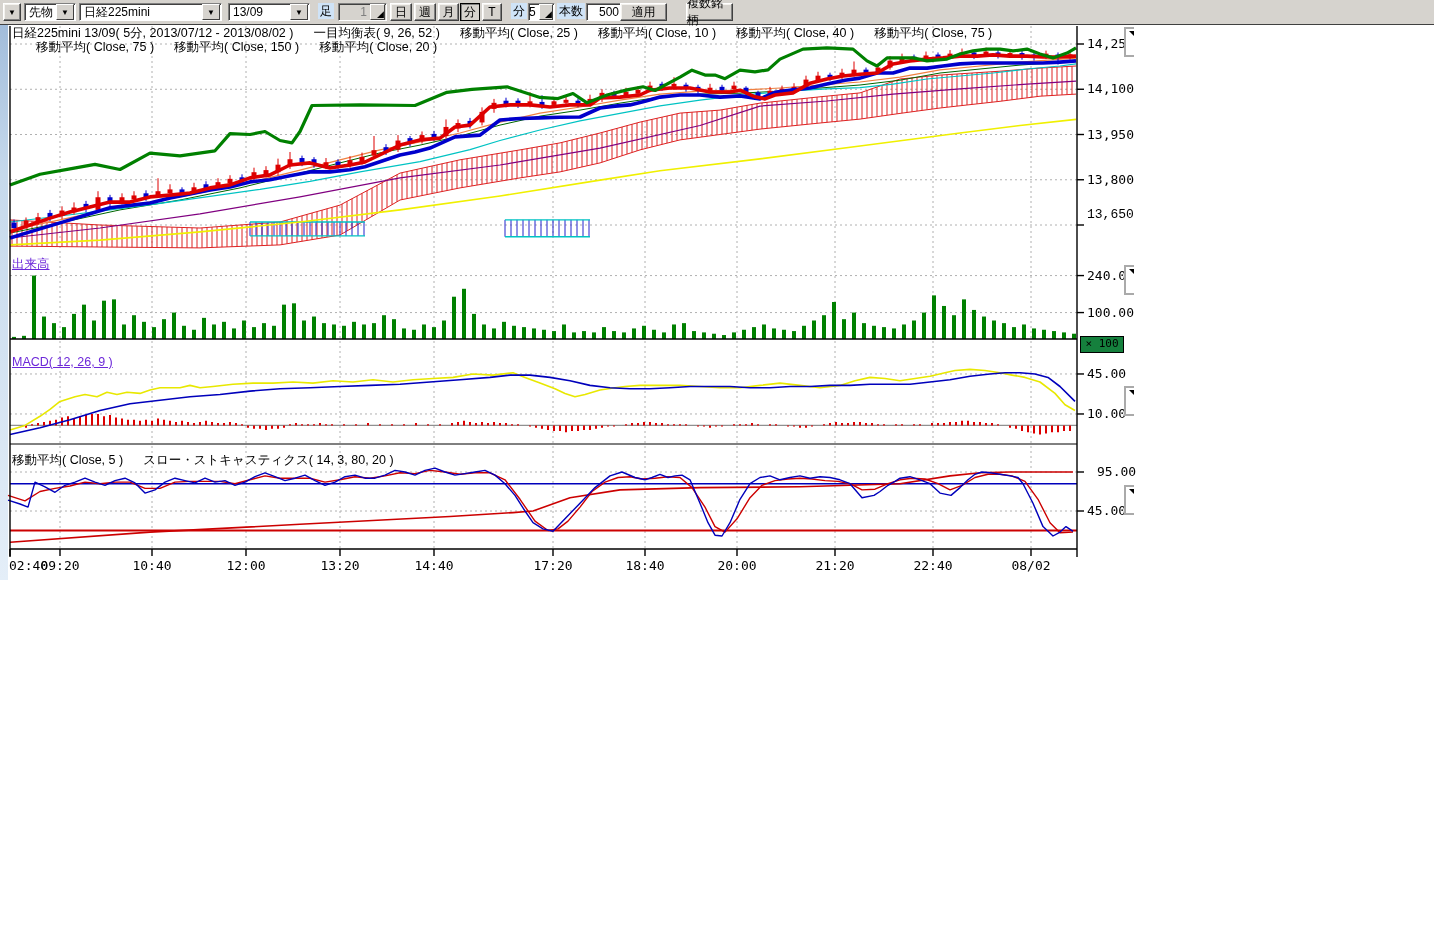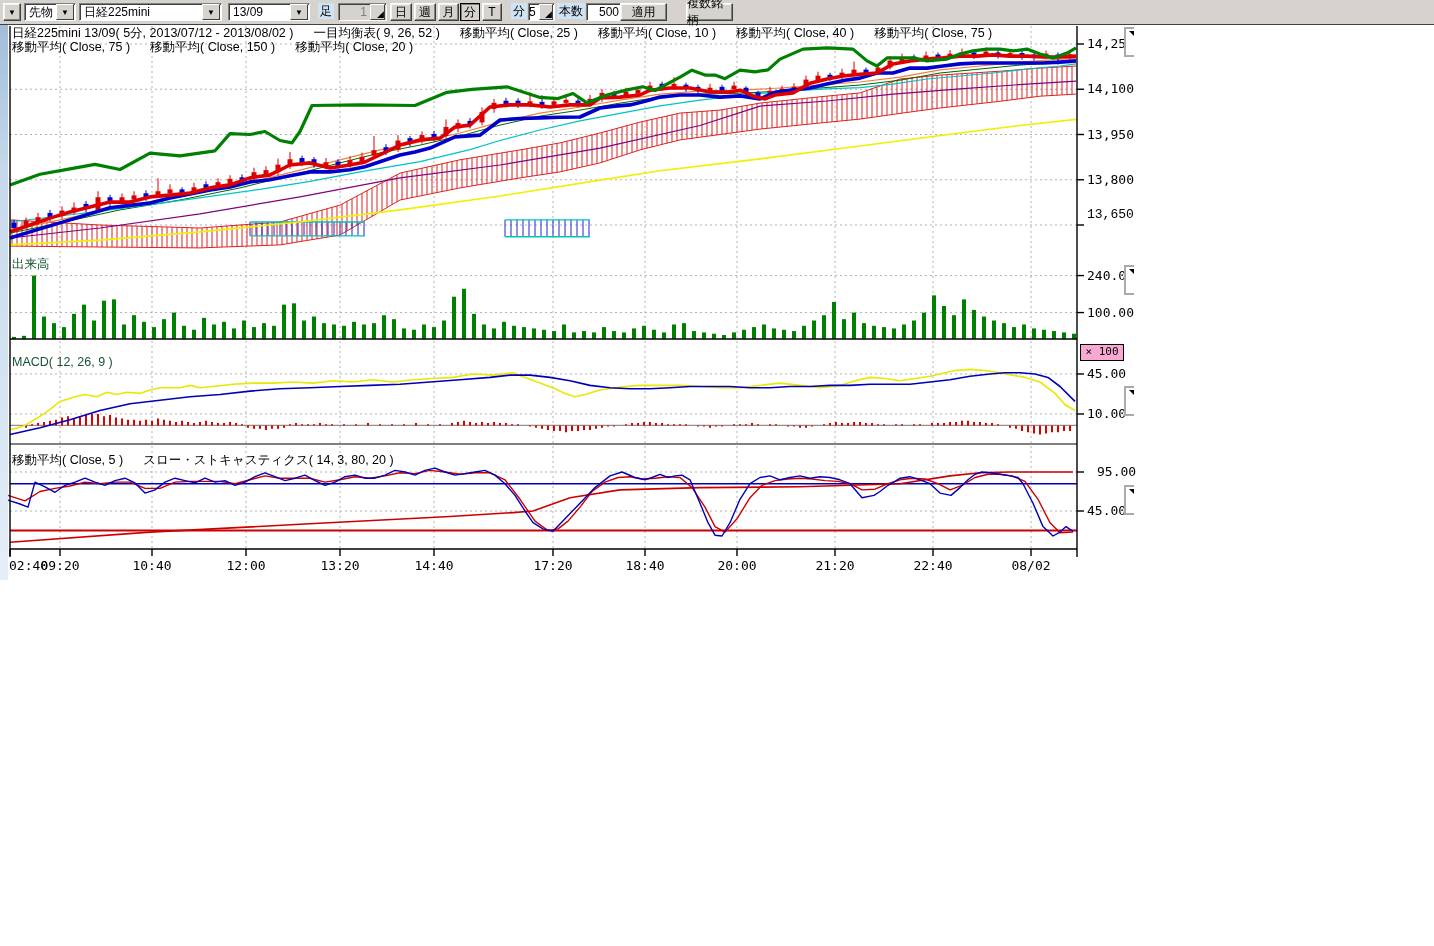--- a/index.html
+++ b/index.html
@@ -24,28 +24,28 @@
     display:flex;align-items:center;justify-content:center;font-size:8px;}
   .spin{background:#fff;border:1px solid;border-color:#808080 #fff #fff #808080;
     box-shadow:inset 1px 1px 0 #404040;display:flex;align-items:center;justify-content:flex-end;}
   .spin.disabled{background:#d6d3ce;color:#808080;}
   .spin .val{padding-right:2px;}
   .spin .spinner{width:13px;height:14px;margin:1px;background:#d6d3ce;
     border:1px solid;border-color:#fff #404040 #404040 #fff;position:relative;font-size:9px;
     display:flex;align-items:flex-end;justify-content:flex-end;line-height:9px;color:#000;}
   .tblabel{background:#cfe3f7;padding:1px 2px;font-size:12px;height:16px;line-height:15px;}
   
-  .txt{position:absolute;color:#14532d;white-space:nowrap;}
+  .txt{position:absolute;color:#6d28d9;white-space:nowrap;text-decoration:underline;}
   .legend-row{position:absolute;left:12px;font-size:12.5px;line-height:13px;}
   .legend-row span{margin-right:20px;}
   .pane-label{font-size:12.5px;}
   .axis-label{position:absolute;font-size:13px;font-family:"DejaVu Sans Mono",monospace;}
   #multiplier-box{position:absolute;left:1080px;top:336px;width:42px;height:15px;
-    border:1px solid #000;background:#f9a8d4;font-size:11px;text-align:center;line-height:14px;
-    font-family:"DejaVu Sans Mono",monospace;margin-top:8px;}
+    border:1px solid #000;background:#15803d;font-size:11px;text-align:center;line-height:14px;
+    font-family:"DejaVu Sans Mono",monospace;}
   .pane-scroll{position:absolute;width:8px;height:26px;border:2px solid #aaa;border-right:none;background:#fff;}
   .pane-scroll:after{content:"";position:absolute;top:2px;right:0;width:0;height:0;
     border-top:5px solid #000;border-left:5px solid transparent;}
   #chart-svg{position:absolute;left:0;top:0;}
 </style>
 </head>
 <body>
 
 <div id="left-strip"></div>
 
@@ -847,21 +847,21 @@
     <line x1="1077" y1="225.0002" x2="1084" y2="225.0002" stroke="#000" stroke-width="1.4"></line>
     <line x1="1077" y1="275.568" x2="1084" y2="275.568" stroke="#000" stroke-width="1.4"></line>
     <line x1="1077" y1="312.57" x2="1084" y2="312.57" stroke="#000" stroke-width="1.4"></line>
     <line x1="1077" y1="373.9695" x2="1084" y2="373.9695" stroke="#000" stroke-width="1.4"></line>
     <line x1="1077" y1="413.971" x2="1084" y2="413.971" stroke="#000" stroke-width="1.4"></line>
     <line x1="1077" y1="472" x2="1084" y2="472" stroke="#000" stroke-width="1.4"></line>
     <line x1="1077" y1="511" x2="1084" y2="511" stroke="#000" stroke-width="1.4"></line>
   </svg>
 
 <div class="legend-row" id="legend-line1" style="top:27px;"><span>日経225mini 13/09( 5分, 2013/07/12 - 2013/08/02 )</span><span>一目均衡表( 9, 26, 52 )</span><span>移動平均( Close, 25 )</span><span>移動平均( Close, 10 )</span><span>移動平均( Close, 40 )</span><span>移動平均( Close, 75 )</span></div>
-<div class="legend-row" id="legend-line2" style="top:41px;"><span>移動平均( Close, 75 )</span><span>移動平均( Close, 150 )</span><span>移動平均( Close, 20 )</span></div>
+<div class="legend-row" id="legend-line2" style="top:41px;padding-left:24px;"><span>移動平均( Close, 75 )</span><span>移動平均( Close, 150 )</span><span>移動平均( Close, 20 )</span></div>
 <div class="txt pane-label" style="left:12px;top:256px;">出来高</div>
 <div class="txt pane-label" style="left:12px;top:355px;">MACD( 12, 26, 9 )</div>
 <div class="legend-row" id="stoch-label-row" style="top:454px;"><span>移動平均( Close, 5 )</span><span>スロー・ストキャスティクス( 14, 3, 80, 20 )</span></div>
 <div id="multiplier-box">× 100</div>
 <div id="axis-labels">
     <div class="axis-label" style="left: 1087px; top: 36px;">14,250</div>
     <div class="axis-label" style="left: 1087px; top: 81.2501px;">14,100</div>
     <div class="axis-label" style="left: 1087px; top: 126.5px;">13,950</div>
     <div class="axis-label" style="left: 1087px; top: 171.75px;">13,800</div>
     <div class="axis-label" style="left: 1087px; top: 207px; font-family: Liberation Mono, monospace;">13,650</div>

